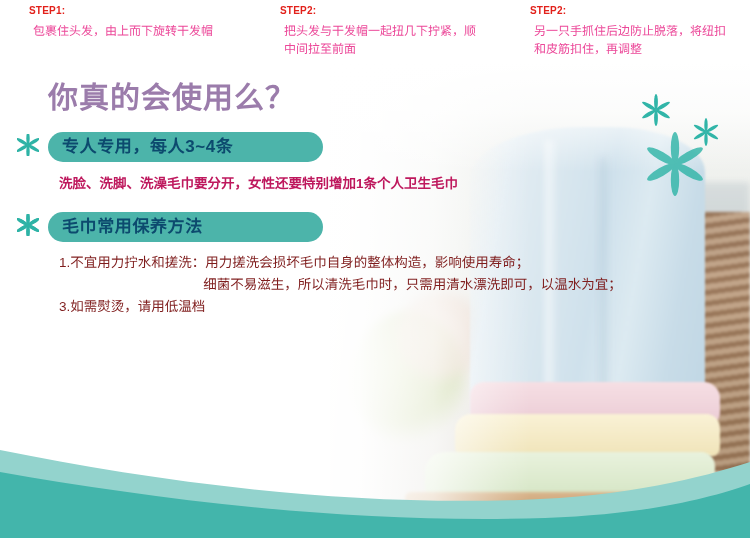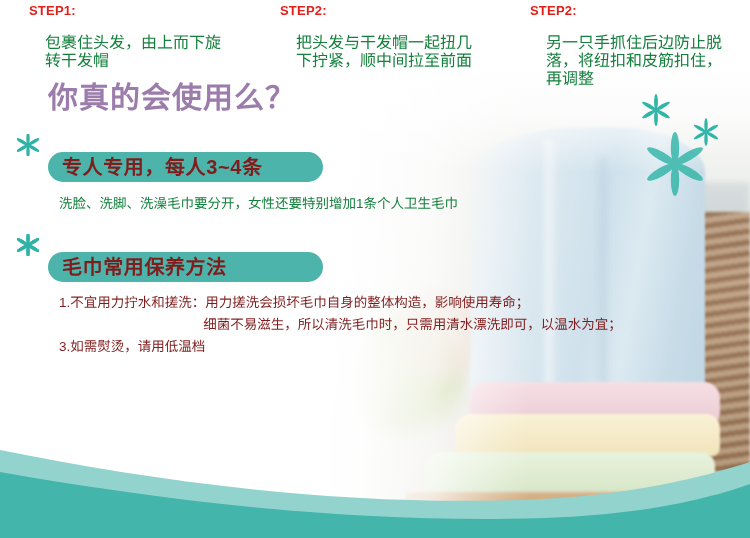--- a/index.html
+++ b/index.html
@@ -139,31 +139,31 @@
     position:absolute; left:0; top:0; width:750px; height:62px;
     z-index:4;
     display:flex;
   }
   .step-col{ padding-top:3px; }
   .step-col.c1{ width:250px; padding-left:29px; }
   .step-col.c2{ width:250px; padding-left:31px; }
   .step-col.c3{ width:250px; padding-left:30px; }
   .step-label{
     color:#e2201a;
-    font-size:13px;
+    font-size:10px;
     font-weight:bold;
     letter-spacing:.2px;
     line-height:15px;
     margin:0 0 2px 0;
   }
   .step-body{
-    color:#15803d;
-    font-size:16px;
+    color:#ec4899;
+    font-size:12px;
     line-height:18px;
-    margin:16px;
+    margin:4px;
     max-width:200px;
   }
 
   
   .content{ position:absolute; left:0; top:62px; width:750px; z-index:5; }
 
   .headline{
     margin:0;
     padding:16px 0 0 48px;
     color:#9b7cab;
@@ -185,37 +185,37 @@
   }
 
   .badge{
     display:inline-block;
     box-sizing:border-box;
     width:275px;
     height:30px;
     padding:0 0 0 14px;
     border-radius:15px;
     background:#4cb4aa;
-    color:#7f1d1d;
-    font-size:20px;
+    color:#0c4a6e;
+    font-size:17px;
     font-weight:bold;
     line-height:30px;
     letter-spacing:.6px;
     white-space:nowrap;
     overflow:hidden;
-    margin-top:20px;
   }
 
   .para{
     margin:7px 0 0 0;
     padding-left:11px;
-    color:#15803d;
+    color:#be185d;
     font-size:13.5px;
     line-height:22px;
     white-space:nowrap;
+    font-weight:bold;
   }
   .para.tight{ margin-top:6px; }
 
   .numlist{
     margin:6px 0 0 0;
     padding-left:11px;
     color:#7f1d1d;
     font-size:13.5px;
     line-height:22px;
   }

